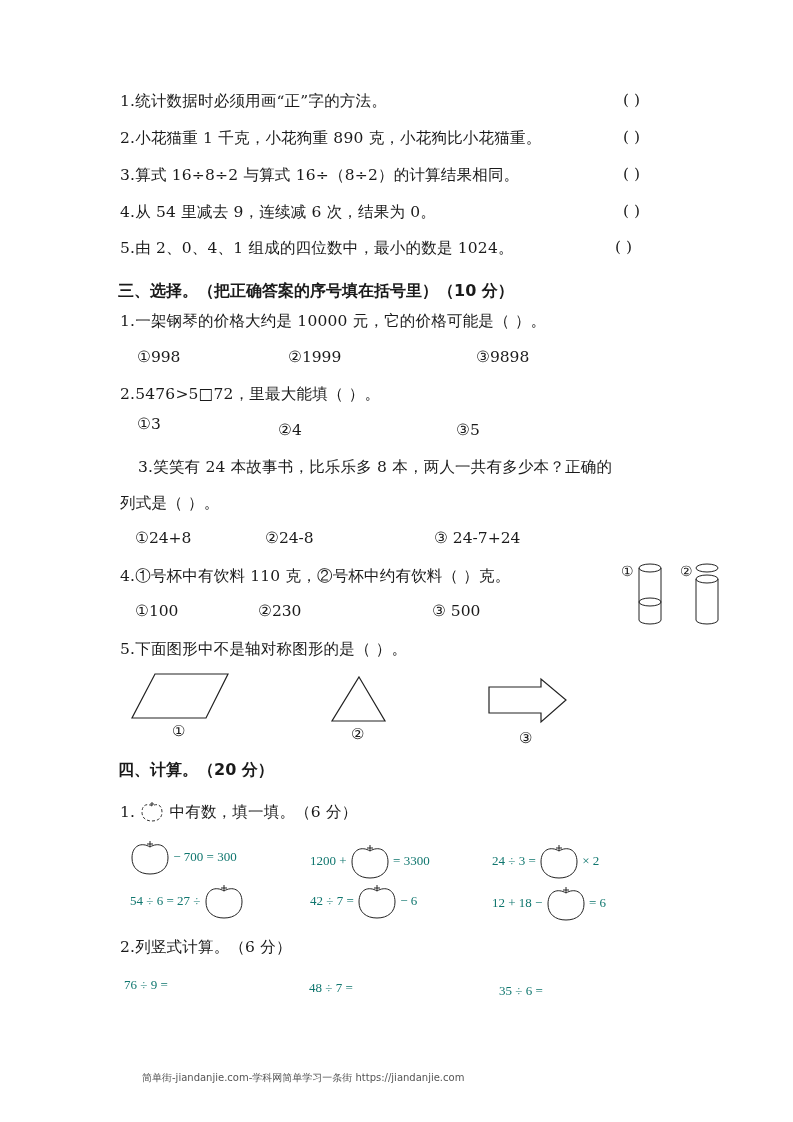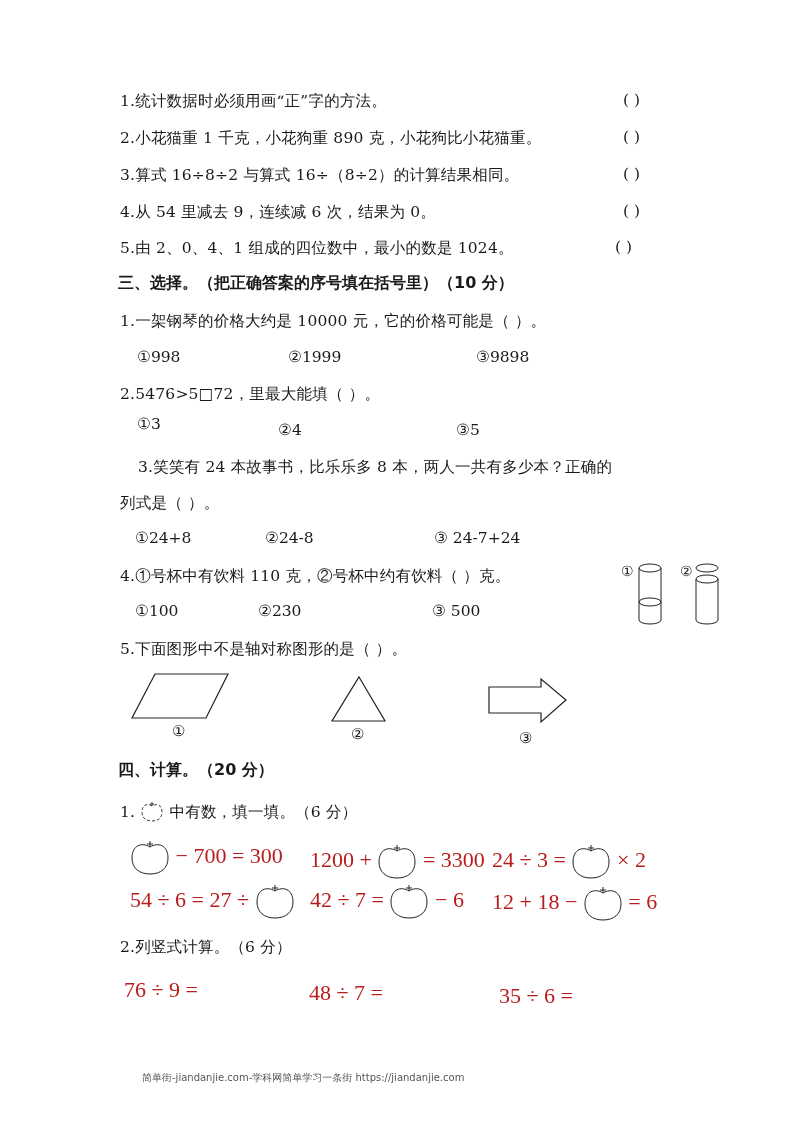--- a/index.html
+++ b/index.html
@@ -3,21 +3,21 @@
   <meta charset="utf-8">
   <style>
     html, body { margin: 0; padding: 0; background: #ffffff; }
     body { width: 793px; height: 1122px; position: relative; overflow: hidden;
            font-family: "DejaVu Serif", "Liberation Serif", serif; color: #1a1a1a; }
     .abs { position: absolute; white-space: nowrap; }
     .line { font-size: 15.5px; letter-spacing: 0.2px; }
     .bold { font-weight: bold; font-family: "DejaVu Sans", "Liberation Sans", sans-serif; font-size: 16px; }
     .paren { font-size: 15.5px; }
     .opt { font-size: 15.5px; }
-    .eq { font-family: "Liberation Serif", "DejaVu Serif", serif; font-size: 22px; color: #b91c1c; }
+    .eq { font-family: "Liberation Serif", "DejaVu Serif", serif; font-size: 13px; color: #0f766e; }
     .footer { font-family: "DejaVu Sans", "Liberation Sans", sans-serif; font-size: 10px; color: #555; }
     svg.shape { position: absolute; overflow: visible; }
     .apple { display: inline-block; width: 40px; height: 36px; vertical-align: middle; }
     .apple-sm { display: inline-block; width: 24px; height: 22px; vertical-align: middle; }
   </style>
 </head>
 <body>
 
 <div>
   <div class="abs line" style="left:120px; top:91px;">1.统计数据时必须用画“正”字的方法。</div>
@@ -29,21 +29,21 @@
   <div class="abs line" style="left:120px; top:165px;">3.算式 16÷8÷2 与算式 16÷（8÷2）的计算结果相同。</div>
   <div class="abs paren" style="left:623px; top:165px;">(   )</div>
 
   <div class="abs line" style="left:120px; top:202px;">4.从 54 里减去 9，连续减 6 次，结果为 0。</div>
   <div class="abs paren" style="left:623px; top:202px;">(   )</div>
 
   <div class="abs line" style="left:120px; top:238px;">5.由 2、0、4、1 组成的四位数中，最小的数是 1024。</div>
   <div class="abs paren" style="left:615px; top:238px;">(   )</div>
 </div>
 
-<div class="abs bold" style="left:118px; top:273px;">三、选择。（把正确答案的序号填在括号里）（10 分）</div>
+<div class="abs bold" style="left:118px; top:281px;">三、选择。（把正确答案的序号填在括号里）（10 分）</div>
 
 <div class="abs line" style="left:120px; top:311px;">1.一架钢琴的价格大约是 10000 元，它的价格可能是（   ）。</div>
 <div class="abs opt" style="left:137px; top:348px;">①998</div>
 <div class="abs opt" style="left:288px; top:348px;">②1999</div>
 <div class="abs opt" style="left:476px; top:348px;">③9898</div>
 
 <div class="abs line" style="left:120px; top:384px;">2.5476&gt;5□72，里最大能填（     ）。</div>
 <div class="abs opt" style="left:137px; top:415px;">①3</div>
 <div class="abs opt" style="left:278px; top:421px;">②4</div>
 <div class="abs opt" style="left:456px; top:421px;">③5</div>

